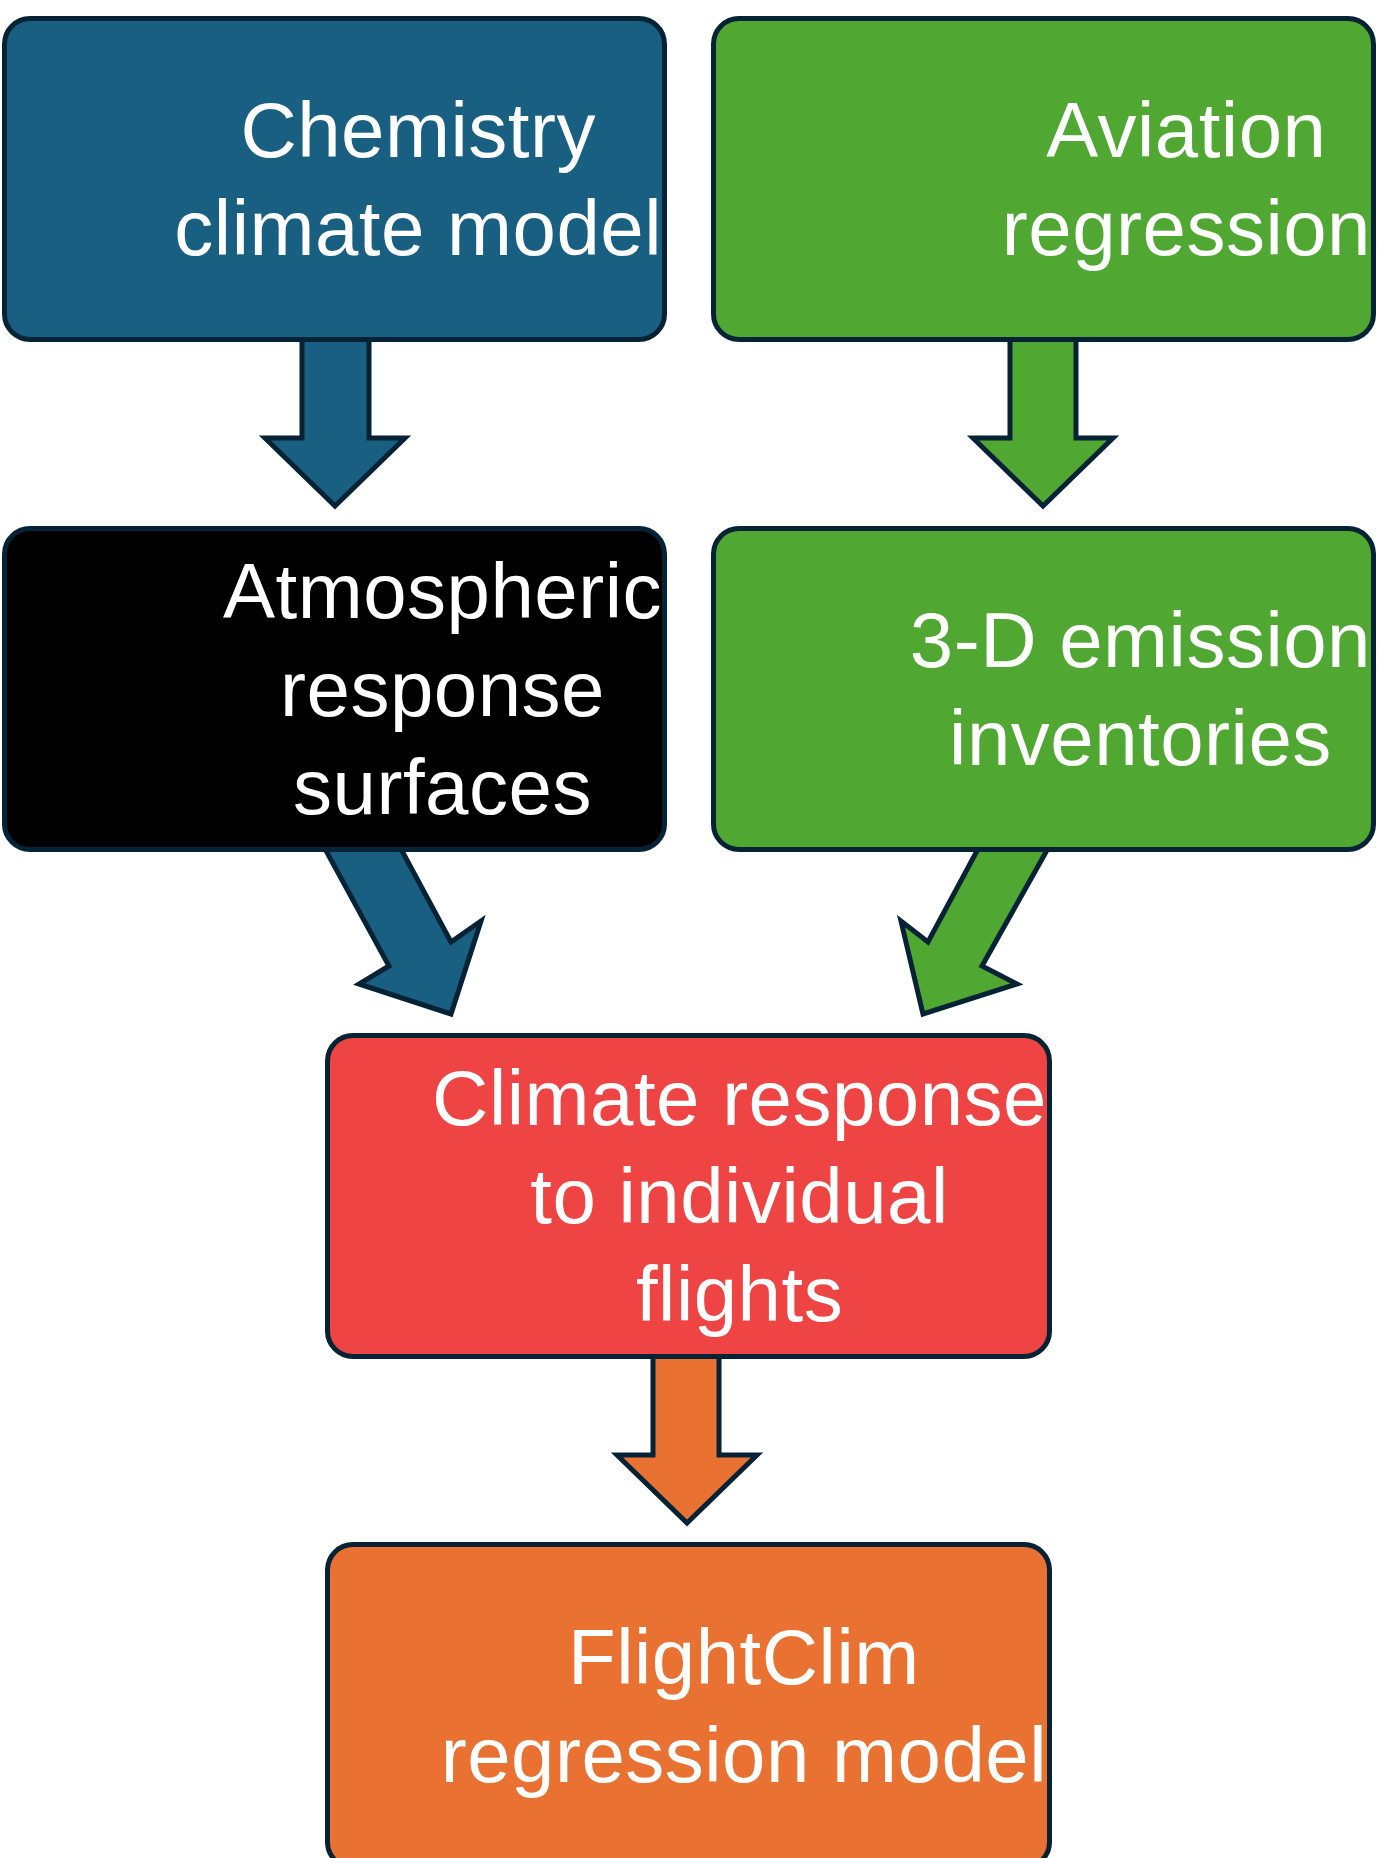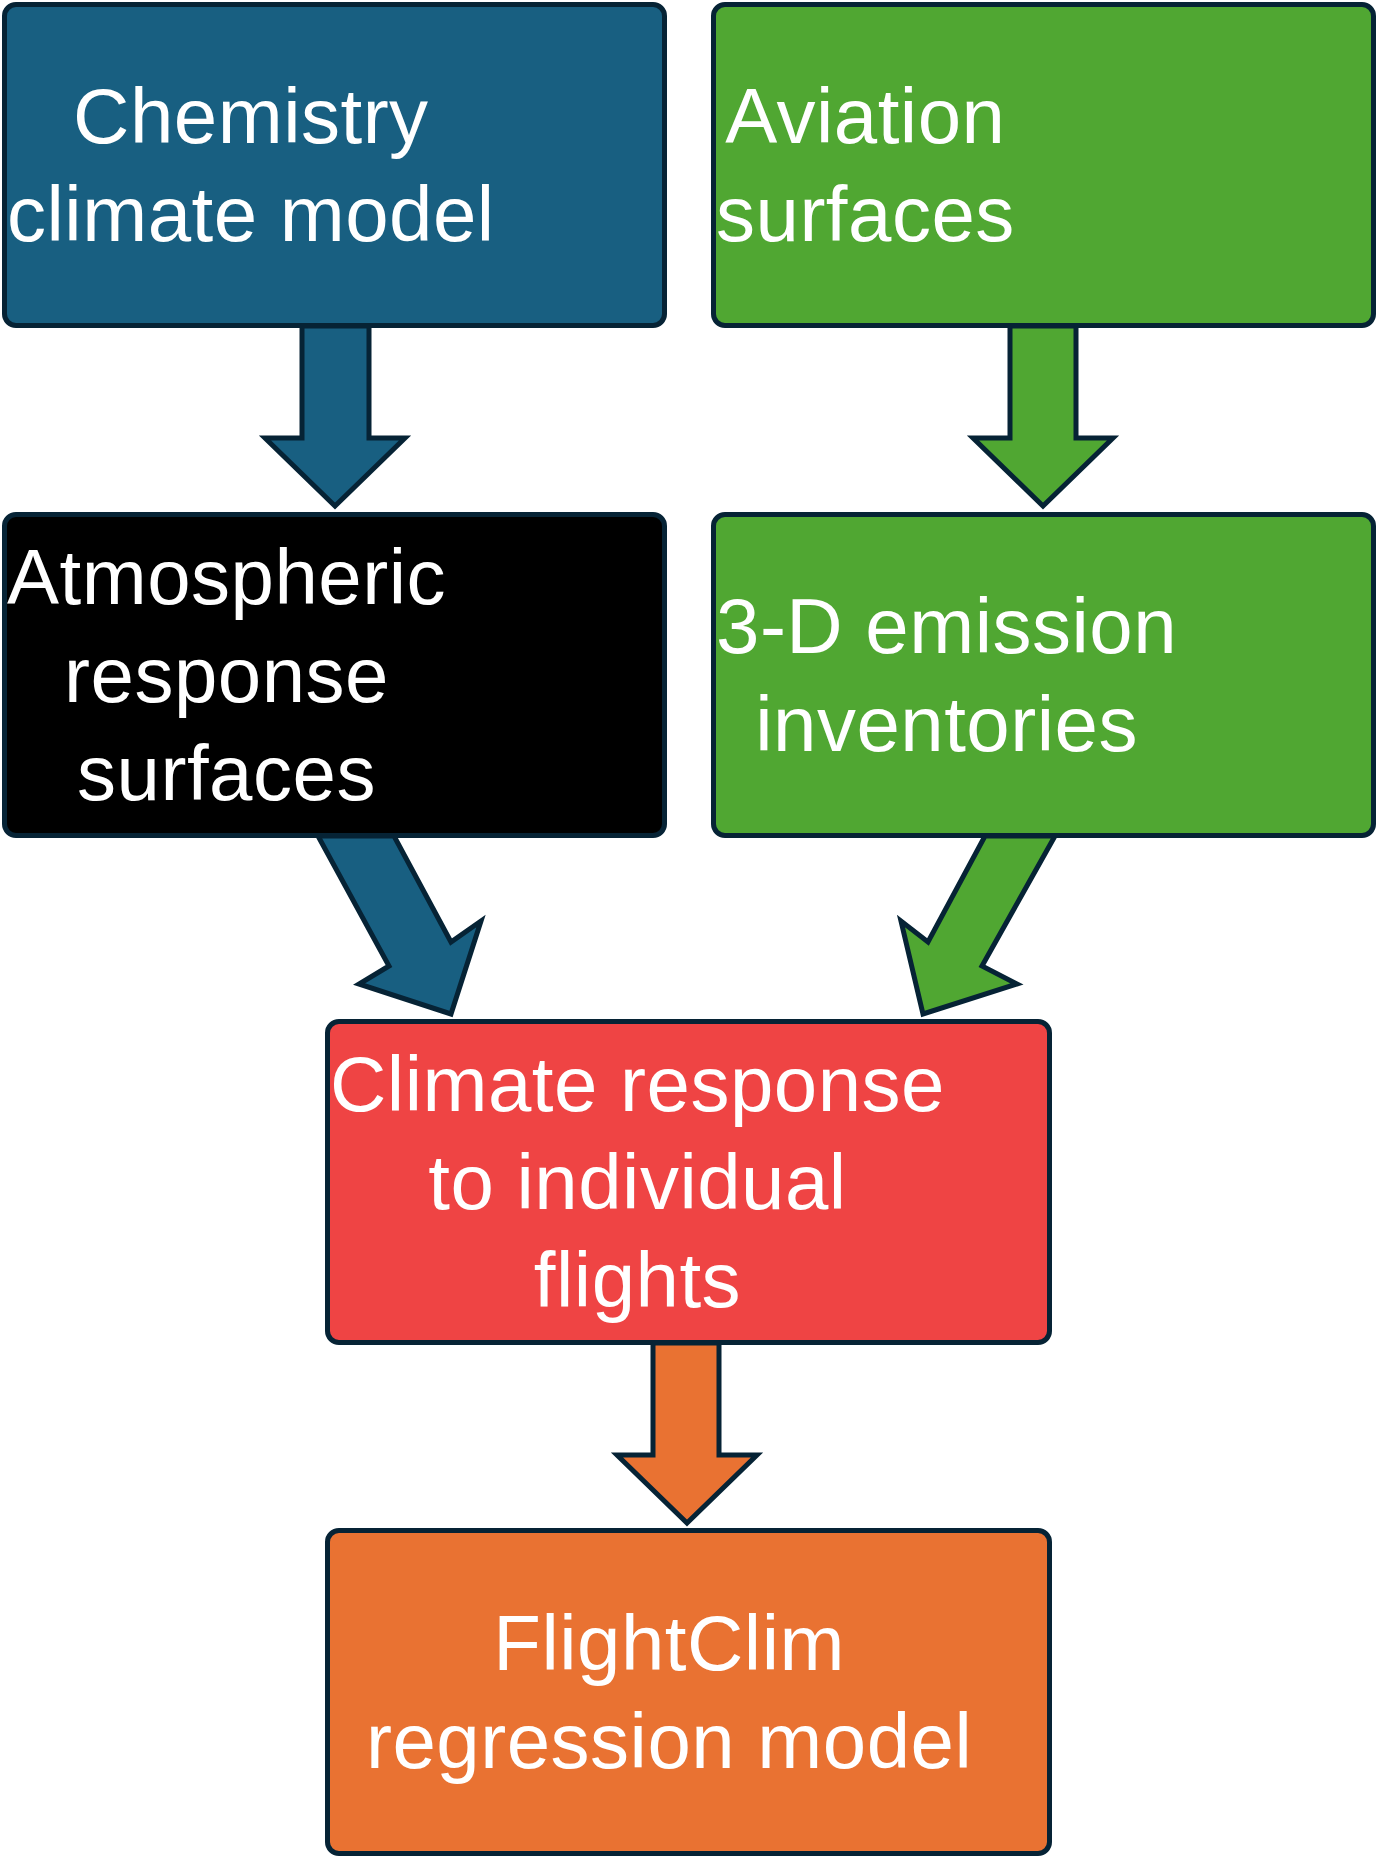--- a/index.html
+++ b/index.html
@@ -1,19 +1,19 @@
 <!DOCTYPE html>
 <html><head>
 <meta charset="utf-8">
 <style>
   html, body { margin: 0; padding: 0; background: #ffffff; }
   body { width: 1378px; height: 1858px; position: relative; overflow: hidden; }
   svg { position: absolute; left: 0; top: 0; }
-  .node { position: absolute; box-sizing: border-box; border: 5px solid #062335; border-radius: 14px;
-          display: flex; align-items: center; justify-content: flex-start; text-align: center; }
+  .node { position: absolute; box-sizing: border-box; border: 5px solid #062335; border-radius: 28px;
+          display: flex; align-items: center; justify-content: flex-end; text-align: center; margin-top: 14px; }
   .node-label { color: #ffffff; font-family: "Liberation Sans", sans-serif; font-size: 78px;
                 line-height: 98px; white-space: pre-line; letter-spacing: 0.5px; }
 </style>
 </head>
 <body>
 
 <svg width="1378" height="1858">
   <polygon points="302,326 369,326 369,438 405,438 335,506 265,438 302,438" fill="#185f81" stroke="#062335" stroke-width="5" stroke-linejoin="miter"></polygon>
   <polygon points="1010,326 1076,326 1076,438 1113,438 1043,506 973,438 1010,438" fill="#50a732" stroke="#062335" stroke-width="5" stroke-linejoin="miter"></polygon>
   <polygon points="318,836 394,836 451,942 481,921 451,1014 359,984 389,966" fill="#185f81" stroke="#062335" stroke-width="5" stroke-linejoin="miter"></polygon>
@@ -21,21 +21,21 @@
   <polygon points="653,1343 719,1343 719,1455 757,1455 687,1523 617,1455 653,1455" fill="#e97232" stroke="#062335" stroke-width="5" stroke-linejoin="miter"></polygon>
 </svg>
 
 <div class="node" style="left:2px; top:2px; width:665px; height:326px; background:#185f81;">
   <span class="node-label">Chemistry
 climate model</span>
 </div>
 
 <div class="node" style="left:711px; top:2px; width:665px; height:326px; background:#50a732;">
   <span class="node-label">Aviation
-surfaces</span>
+regression</span>
 </div>
 
 <div class="node" style="left:2px; top:512px; width:665px; height:326px; background:#000000;">
   <span class="node-label">Atmospheric
 response
 surfaces</span>
 </div>
 
 <div class="node" style="left:711px; top:512px; width:665px; height:326px; background:#50a732;">
   <span class="node-label">3-D emission

